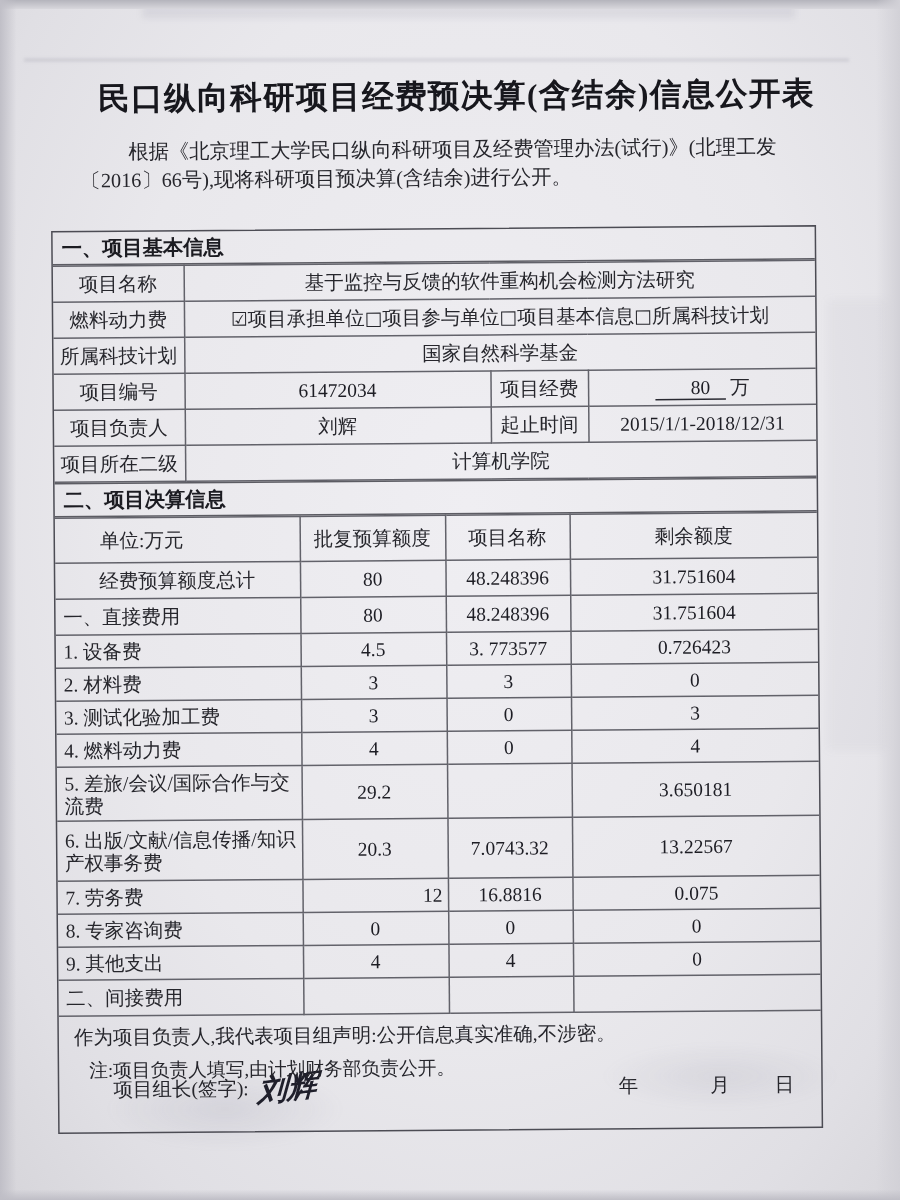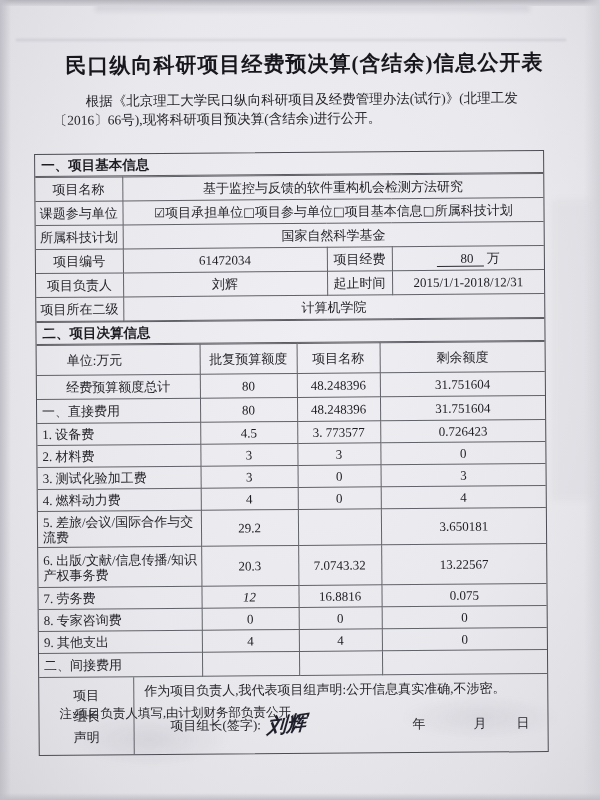--- a/index.html
+++ b/index.html
@@ -41,21 +41,21 @@
   .t1 .lab{text-align:center;}
   .c{text-align:center;}
   .num{text-align:center;font-family:"Liberation Serif",serif;color:#1d1d24;}
   .t2 td.rowlab{padding-left:5px;line-height:15px;}
   .t2 tr.hd td{height:27px;}
   .t2 td{height:19px;}
   .t2 tr.r0 td{height:21px;}
   .t2 tr.h34 td{height:33px;}
   .t2 tr.h38 td{height:37px;}
   .unitcell{padding-left:30px !important;}
-  .leftnum{text-align:center;padding-left:2px !important;font-style:italic;}
+  .leftnum{text-align:right;padding-left:2px !important;}
   .u{border-bottom:1px solid #2a2a32;padding:0 10px 0 24px;}
   .cb{font-family:"DejaVu Sans",sans-serif;font-size:12.5px;}
 
   .decl{display:flex;min-height:77px;}
   .decl-side{width:94px;border-right:1px solid #62626a;display:flex;flex-direction:column;
     justify-content:center;align-items:center;gap:3px;font-size:13px;}
   .decl-main{flex:1;padding:4px 8px 8px 10px;}
   .decl-statement{font-size:13px;margin:1px 0 12px;}
   .signrow{display:flex;align-items:center;font-size:13px;padding-left:26px;}
   .signature{display:inline-block;font-size:20px;font-weight:bold;font-style:italic;
@@ -90,21 +90,21 @@
             <col style="width:204px">
             <col style="width:65px">
             <col>
           </colgroup>
         <tbody>
             <tr>
           <td class="lab">项目名称</td>
           <td class="c" colspan="3">基于监控与反馈的软件重构机会检测方法研究</td>
         </tr>
         <tr>
-          <td class="lab">课题参与单位</td>
+          <td class="lab">燃料动力费</td>
           <td class="c" colspan="3"><span class="cb">☑</span><span>项目承担单位</span><span class="cb">□</span><span>项目参与单位</span><span class="cb">□</span><span>项目基本信息</span><span class="cb">□</span><span>所属科技计划</span></td>
         </tr>
         <tr>
           <td class="lab">所属科技计划</td>
           <td class="c" colspan="3">国家自然科学基金</td>
         </tr>
         <tr>
           <td class="lab">项目编号</td>
           <td class="num">61472034</td>
           <td class="lab">项目经费</td>
@@ -208,25 +208,20 @@
         <tr class="r0">
           <td class="rowlab">二、间接费用</td>
           <td class="num"></td>
           <td class="num"></td>
           <td class="num"></td>
         </tr>
       </tbody>
         </table>
 
       <div class="decl">
-        <div class="decl-side">
-          <span>项目</span>
-          <span>组长</span>
-          <span>声明</span>
-        </div>
         <div class="decl-main">
           <div class="decl-statement">作为项目负责人,我代表项目组声明:公开信息真实准确,不涉密。</div>
           <div class="signrow">
             <span>项目组长(签字):</span>
             <span class="signature">刘辉</span>
             <span class="d-y">年</span>
             <span class="d-m">月</span>
             <span class="d-d">日</span>
           </div>
         </div>

